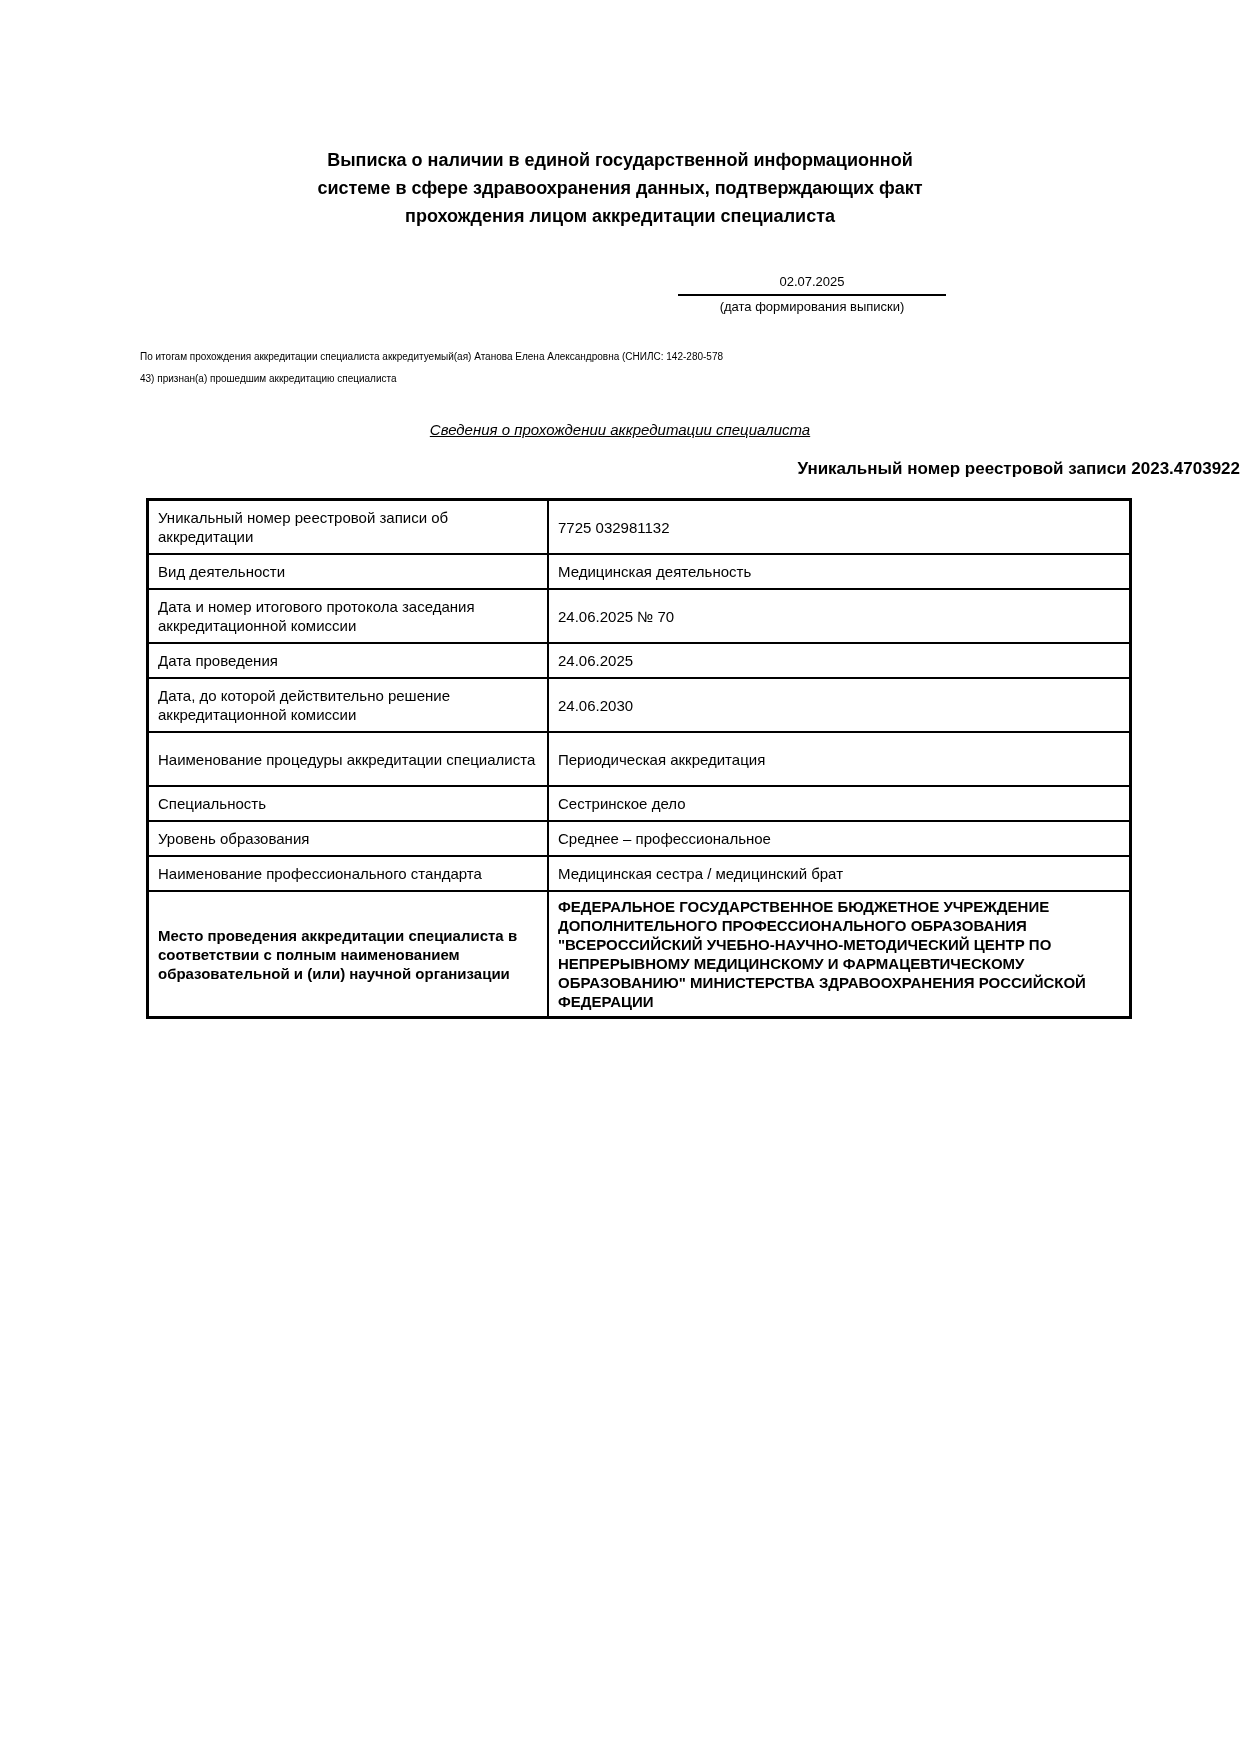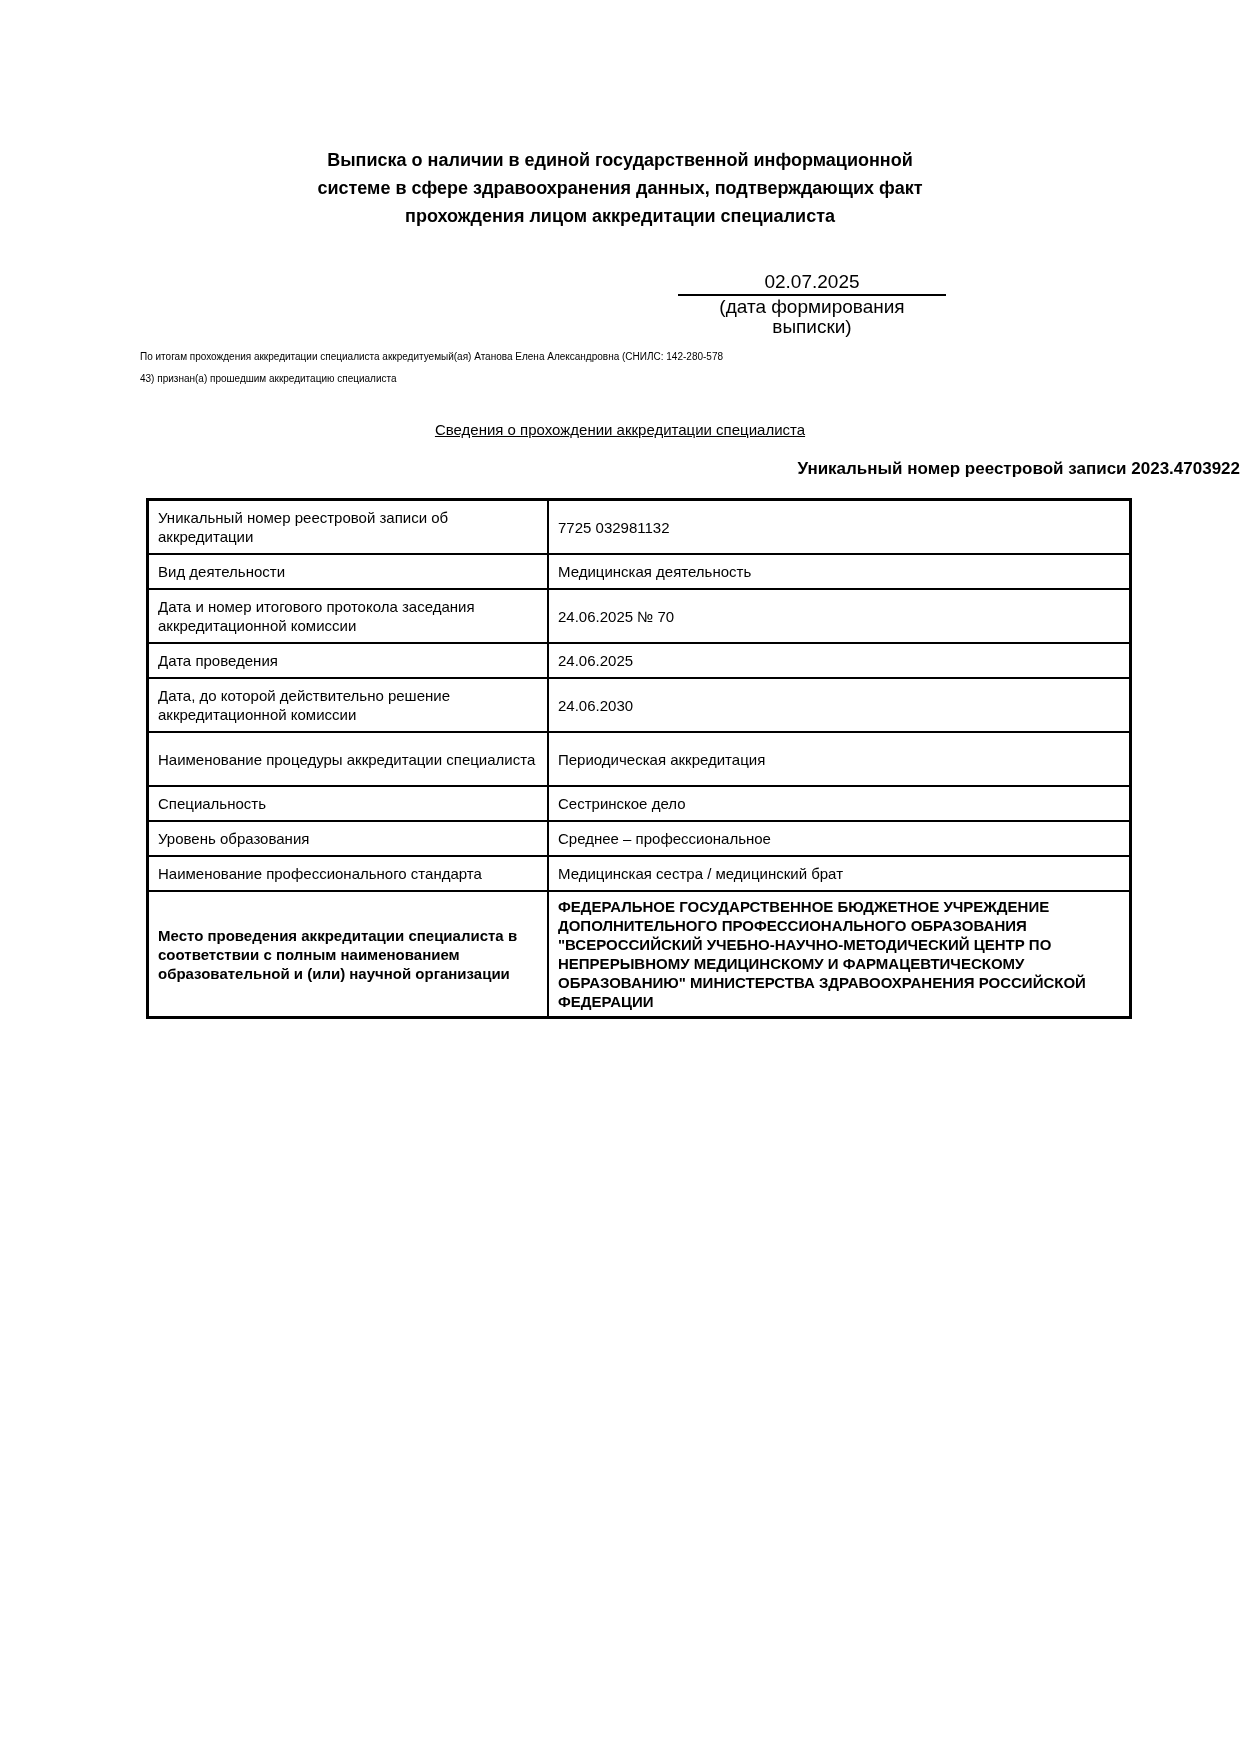--- a/index.html
+++ b/index.html
@@ -18,21 +18,21 @@
     text-align:center;
     font-size:18px;
     font-weight:bold;
     line-height:28px;
   }
   .date-block{
     position:absolute;
     top:272px; left:678px;
     width:268px;
     text-align:center;
-    font-size:19px;
+    font-size:13px;
   }
   .date-value{
     display:block;
     padding:0 4px 2px 4px;
     border-bottom:2px solid #000000;
     line-height:20px;
   }
   .date-caption{
     display:block;
     line-height:20px;
@@ -46,21 +46,21 @@
     font-size:10px;
     line-height:22px;
   }
   .section-heading{
     position:absolute;
     top:420px; left:0; right:0;
     text-align:center;
     font-size:15px;
     line-height:20px;
   }
-  .section-heading span{ text-decoration:underline; }
+  .section-heading span{ text-decoration:underline;font-style:italic; }
   .record-heading{
     position:absolute;
     top:458px; left:0; right:0;
     text-align:right;
     font-size:17px;
     font-weight:bold;
     line-height:22px;
   }
   table.acc-table{
     position:absolute;

